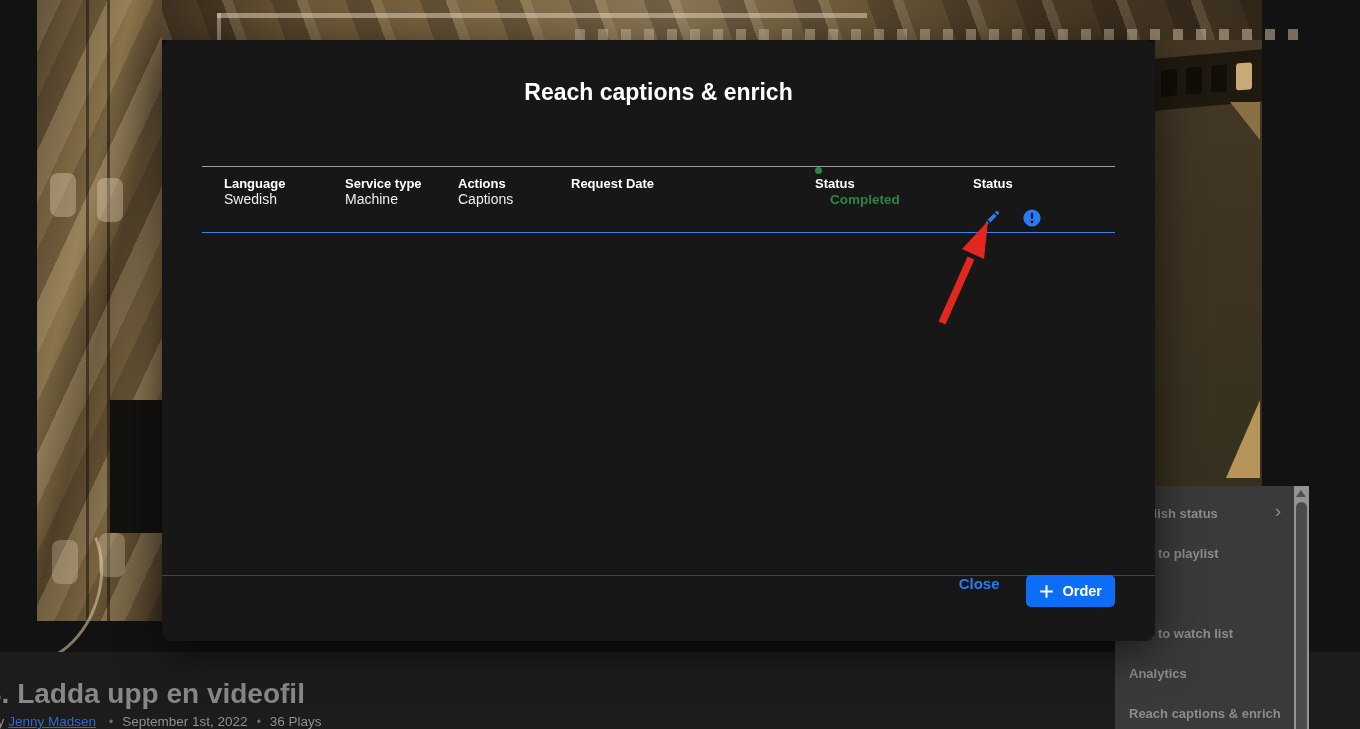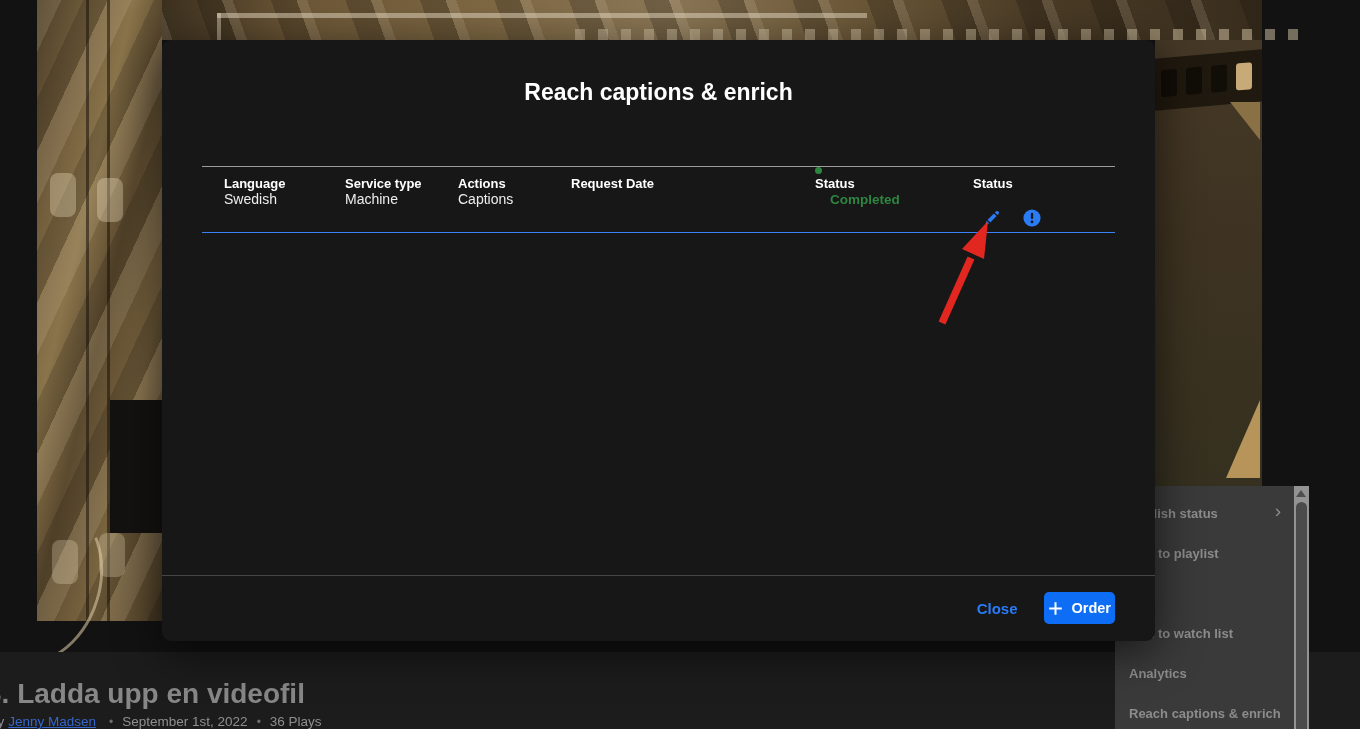--- a/index.html
+++ b/index.html
@@ -80,23 +80,23 @@
   .cell { position:absolute; top:0; white-space:nowrap; }
   .c-language{left:22px;} .c-service{left:143px;} .c-feature{left:256px;} .c-request{left:369px;} .c-status{left:613px;} .c-actions{left:771px;}
   .status-cell { display:flex; align-items:flex-start; height:65px; }
   .status-dot { width:7px; height:7px; border-radius:50%; background:#2e8540; margin-right:8px; }
   .status-text { color:#2e8540; font-size:13.5px; font-weight:600; }
   .icon-btn { position:absolute; width:18px; height:18px; top:23px; cursor:pointer; }
   .icon-btn.edit { left:781px; }
   .icon-btn.info { left:821px; }
 
   .modal-footer-line { position:absolute; left:0; right:0; top:535px; height:1px; background:#454545; }
-  .modal-footer { position:absolute; left:0; right:0; top:535px; height:66px; display:flex; align-items:center; justify-content:flex-end; gap:26px; padding-right:40px; box-sizing:border-box; }
+  .modal-footer { position:absolute; left:0; right:0; top:535px; height:66px; display:flex; align-items:flex-start; justify-content:flex-end; gap:26px; padding-right:40px; box-sizing:border-box; }
   .close-btn { color:#2a7bf6; font-size:15px; font-weight:600; cursor:pointer; }
-  .order-btn { display:flex; align-items:center; gap:9px; height:32px; padding:0 4px; background:#0d6ef5; border:none; border-radius:5px; color:#ffffff; font-size:14.5px; font-weight:700; font-family:inherit; cursor:pointer; }
+  .order-btn { display:flex; align-items:center; gap:9px; height:32px; padding:0 13px; background:#0d6ef5; border:none; border-radius:5px; color:#ffffff; font-size:14.5px; font-weight:700; font-family:inherit; cursor:pointer; }
 
   .arrow-annotation { left:925px; top:208px; width:75px; height:125px; pointer-events:none; }
 
   .z1{z-index:1;} .z2{z-index:2;} .z3{z-index:3;} .z4{z-index:4;} .z5{z-index:5;}
 </style>
 </head>
 <body>
 
 <div class="stage">
 

